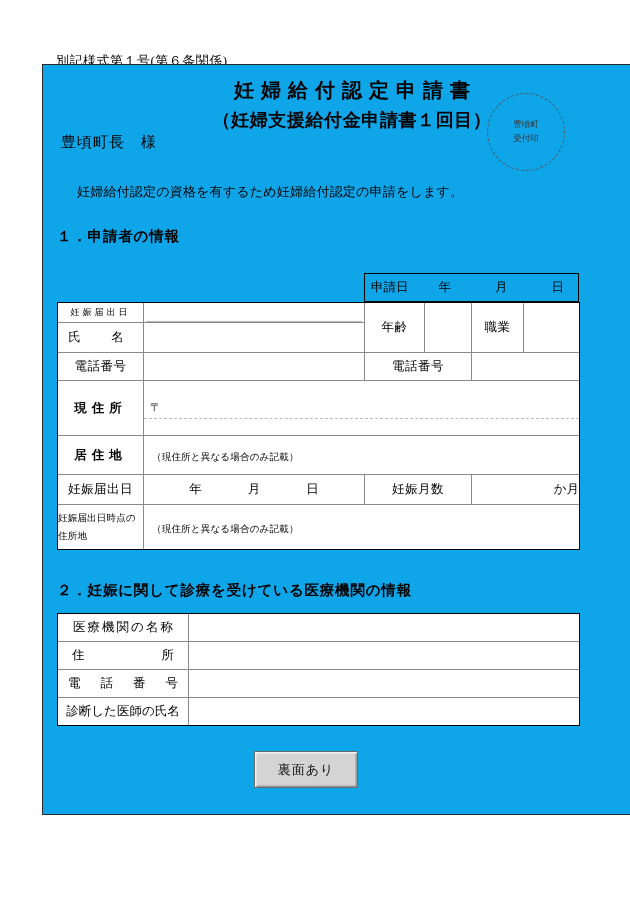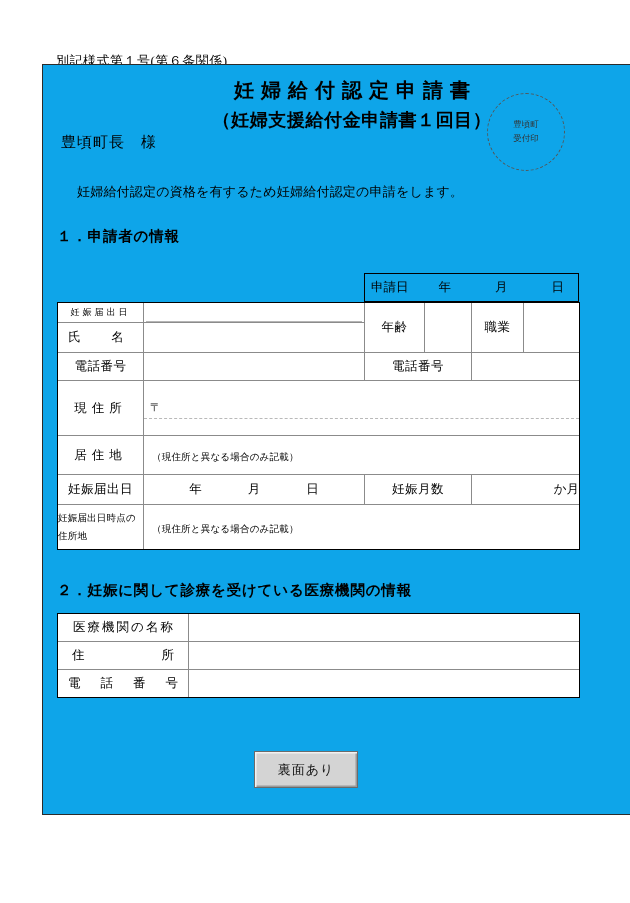--- a/index.html
+++ b/index.html
@@ -150,21 +150,21 @@
   }
   
   #applicant-table { outline: 1.6px solid #000; outline-offset: -1px; }
 
   .lbl-cell {
     text-align: center;
     letter-spacing: 0.5px;
     white-space: nowrap;
   }
   .lbl-spaced { letter-spacing: 9px; padding-left: 9px; }
-  .lbl-spaced-sm { letter-spacing: 5px; padding-left: 5px; }
+  .lbl-spaced-sm { letter-spacing: 5px; padding-left: 5px; font-weight: bold; }
 
   .furigana {
     font-size: 9px;
     letter-spacing: 3px;
     text-align: center;
     padding-left: 3px;
   }
   .dashed-bottom { border-bottom: 1px dashed #9a9a9a !important; }
 
   .thin-line-cell {
@@ -432,18 +432,22 @@
       <td class="med-lbl">
         <div class="spread-tel">
           <span>電</span>
           <span>話</span>
           <span>番</span>
           <span>号</span>
         </div>
       </td>
       <td></td>
     </tr>
+    <tr>
+      <td class="med-lbl sp2 gray-top">診断した医師の氏名</td>
+      <td class="gray-top"></td>
+    </tr>
   </tbody>
     </table>
 
   <div class="back-button">裏面あり</div>
 
 </div>
 
 </body></html>

